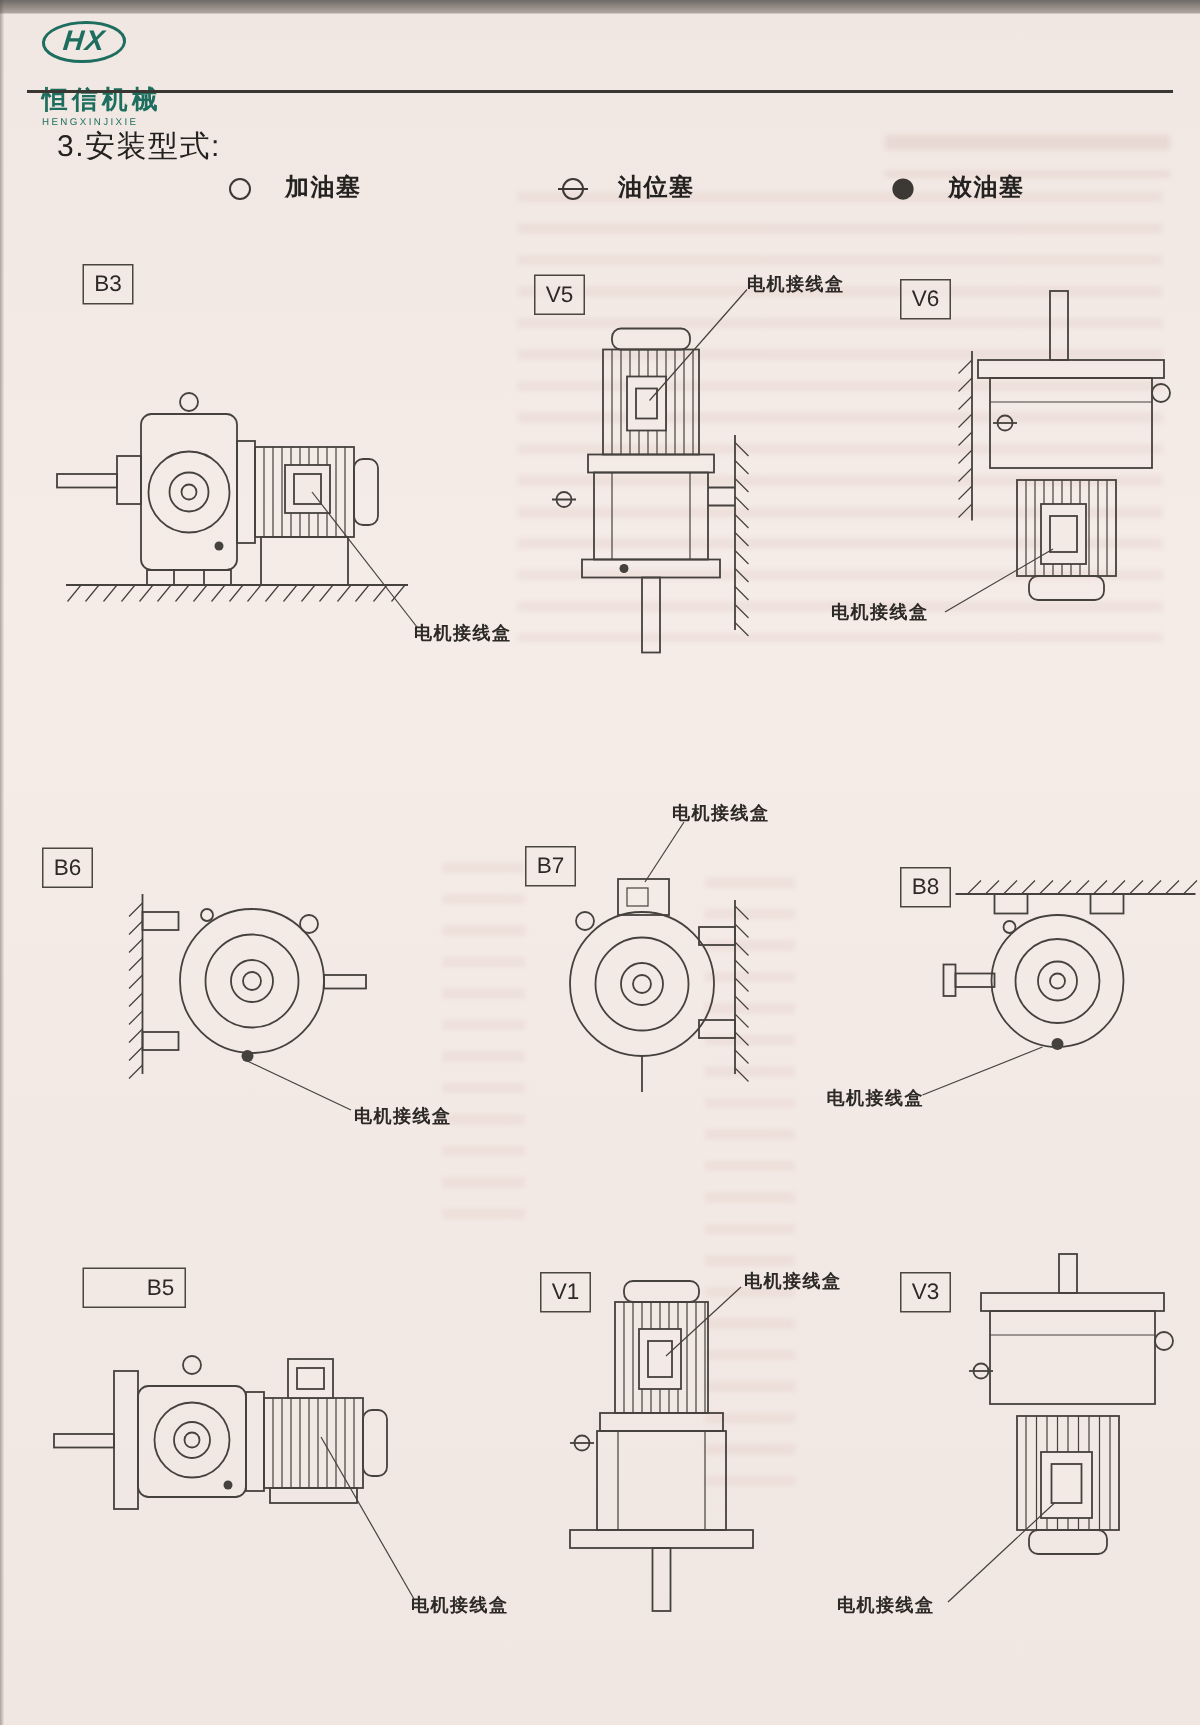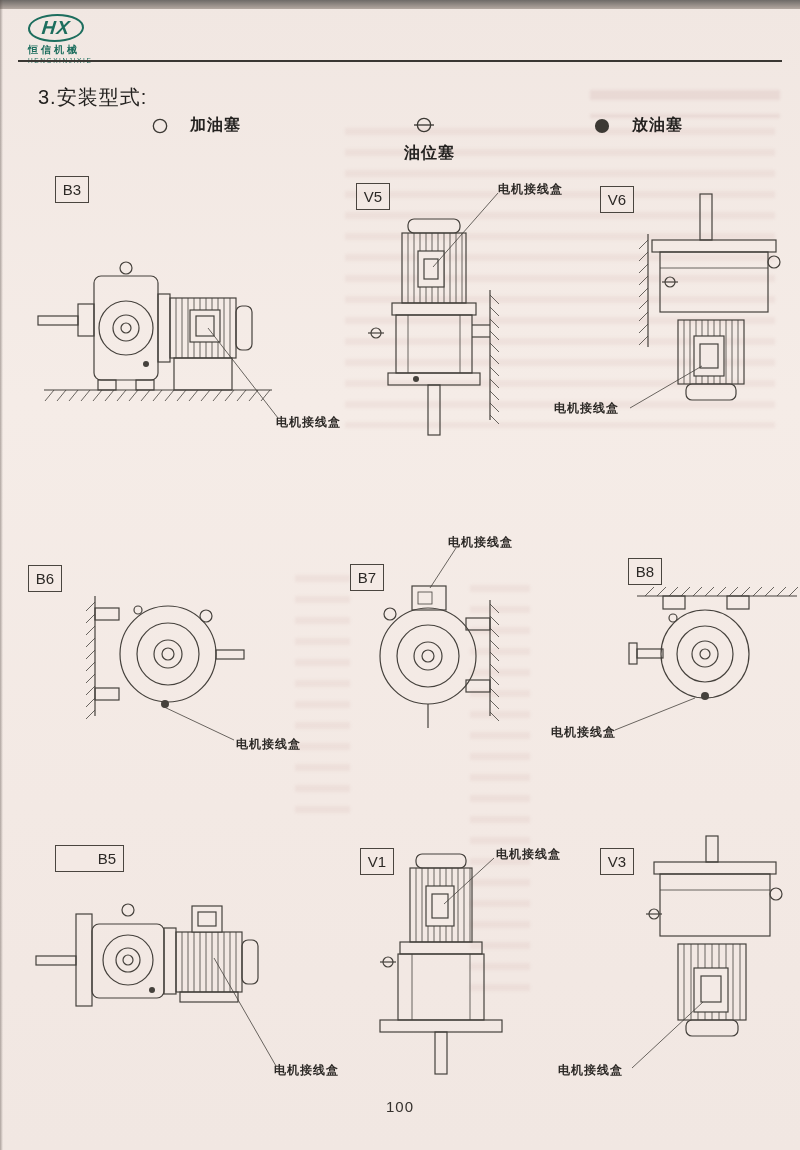--- a/index.html
+++ b/index.html
@@ -11,21 +11,21 @@
         background:linear-gradient(180deg,#6e6a67,#b4a8a1);z-index:5;}
   .scan-left{position:absolute;top:0;left:0;bottom:0;width:3px;
         background:linear-gradient(90deg,rgba(90,80,75,.45),rgba(90,80,75,0));z-index:5;}
 
   
   .header{position:absolute;left:0;top:10px;width:800px;height:50px;z-index:3;}
   .logo{position:absolute;left:28px;top:4px;width:120px;}
   .logo-oval{display:inline-block;border:2px solid #1d6e5e;border-radius:50%;
         padding:1px 12px;color:#1d6e5e;font-weight:bold;font-style:italic;
         font-size:19px;letter-spacing:1px;transform:skewX(-6deg);}
-  .logo-cn{color:#1d6e5e;font-weight:bold;font-size:10px;letter-spacing:3px;margin-top:1px;}
+  .logo-cn{color:#1d6e5e;font-weight:bold;font-size:17px;letter-spacing:3px;margin-top:13px;}
   .logo-en{color:#1d6e5e;font-size:6.5px;letter-spacing:1.6px;}
   .doc-title{position:absolute;right:26px;top:16px;font-size:21px;font-weight:bold;
         letter-spacing:5px;color:#171513;}
   .header-rule{position:absolute;left:18px;top:60px;width:764px;height:0;
         border-top:2.5px solid #3a3733;z-index:3;}
 
   .section-title{position:absolute;left:38px;top:84px;font-size:20px;color:#242220;
         letter-spacing:1px;z-index:3;}
 
   
@@ -79,21 +79,21 @@
   <div class="section-title">3.安装型式:</div>
 
   <div class="legend-item" style="left:150px;">
     <span class="sym">
       <svg viewBox="0 0 24 24">
           <circle cx="12" cy="12" r="8" fill="none" stroke="#3c3934" stroke-width="1.6"></circle>
         </svg>
     </span>
     <span class="legend-label">加油塞</span>
   </div>
-  <div class="legend-item" style="left:392px;flex-direction:column;">
+  <div class="legend-item" style="left:372px;">
     <span class="sym">
       <svg viewBox="0 0 24 24">
           <circle cx="12" cy="12" r="8" fill="none" stroke="#3c3934" stroke-width="1.6"></circle>
           <line x1="0" y1="12" x2="24" y2="12" stroke="#3c3934" stroke-width="1.6"></line>
         </svg>
     </span>
     <span class="legend-label">油位塞</span>
   </div>
   <div class="legend-item" style="left:592px;">
     <span class="sym">
@@ -287,21 +287,21 @@
       <g>
           <rect x="92" y="91" width="26" height="9"></rect>
           <rect x="84" y="85" width="8" height="21"></rect>
         </g>
       <g>
           <circle cx="128" cy="60" r="4"></circle>
           <circle class="f" cx="160" cy="138" r="4"></circle>
         </g>
       <line class="thin" x1="70" y1="172" x2="150" y2="140"></line>
     </svg>
-    <div class="code-box" style="left:55px;top:0;margin-left:28px;">
+    <div class="code-box" style="left:55px;top:20px;">
         <span>B8</span>
       </div>
     <div class="callout" style="left:6px;top:166px;">电机接线盒</div>
   </div>
 
   <div class="cell" style="left:28px;top:838px;width:332px;height:250px;">
     <svg class="d" width="332" height="250" viewBox="0 0 332 250">
       <g>
           <rect x="8" y="118" width="40" height="9"></rect>
         </g>
@@ -388,14 +388,13 @@
         <rect x="138" y="188" width="52" height="16" rx="6"></rect>
       </g>
       <line class="thin" x1="84" y1="236" x2="155" y2="170"></line>
     </svg>
     <div class="code-box" style="left:52px;top:16px;">
         <span>V3</span>
       </div>
     <div class="callout" style="left:10px;top:230px;">电机接线盒</div>
   </div>
 
-  <div class="page-number">100</div>
 </div>
 
 </body></html>

